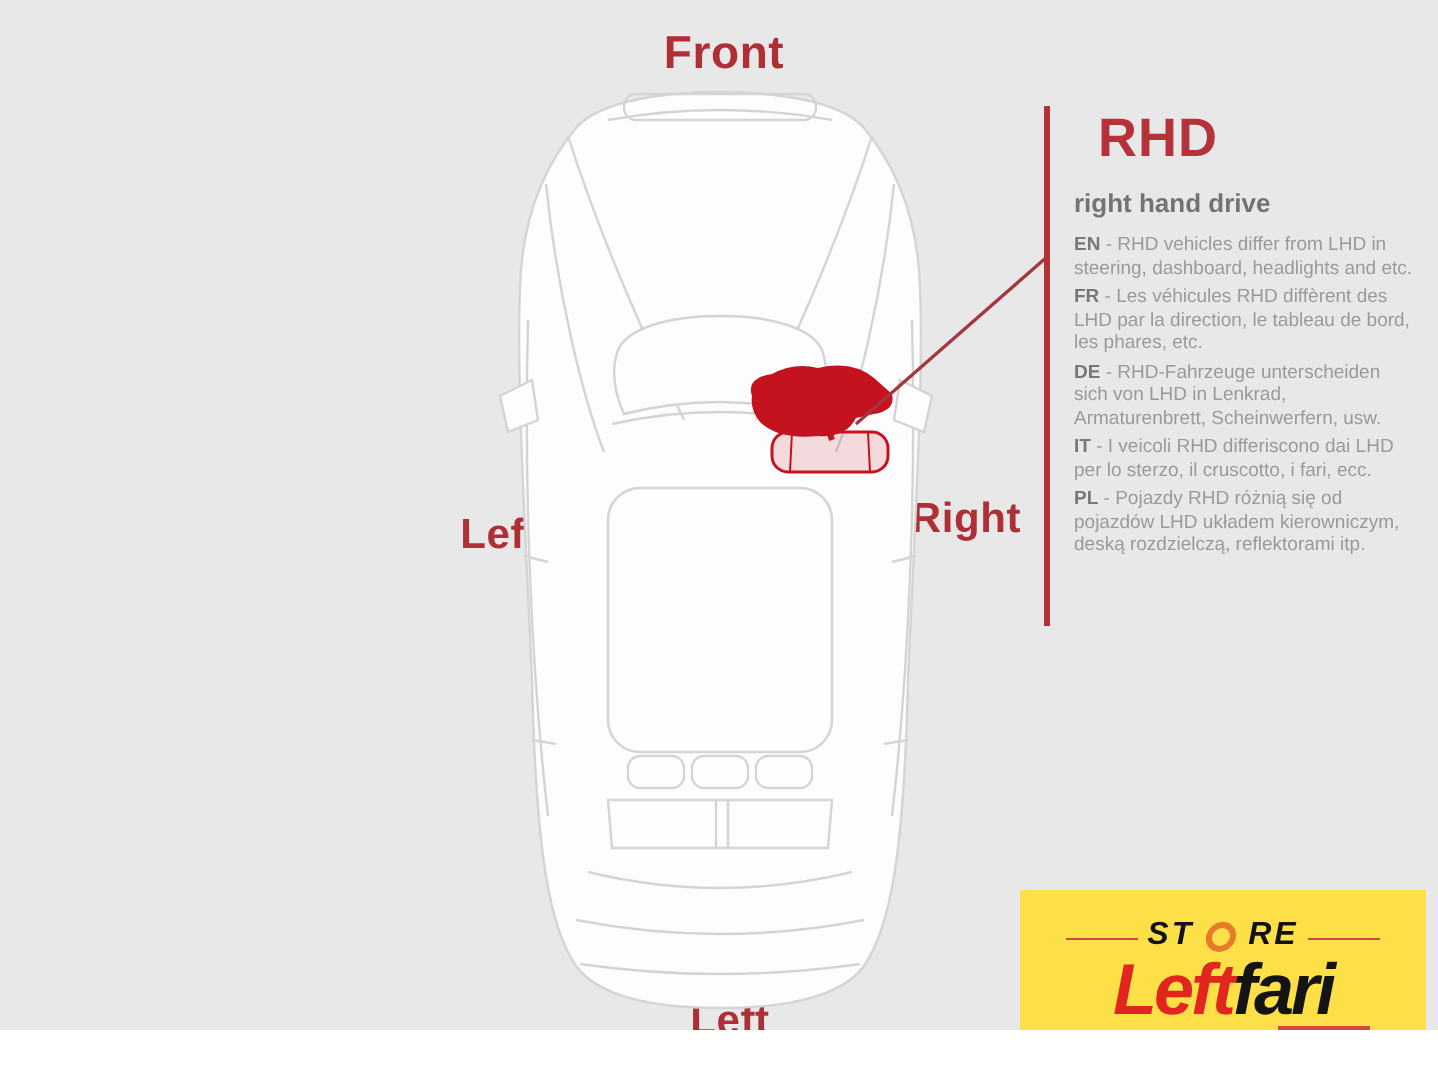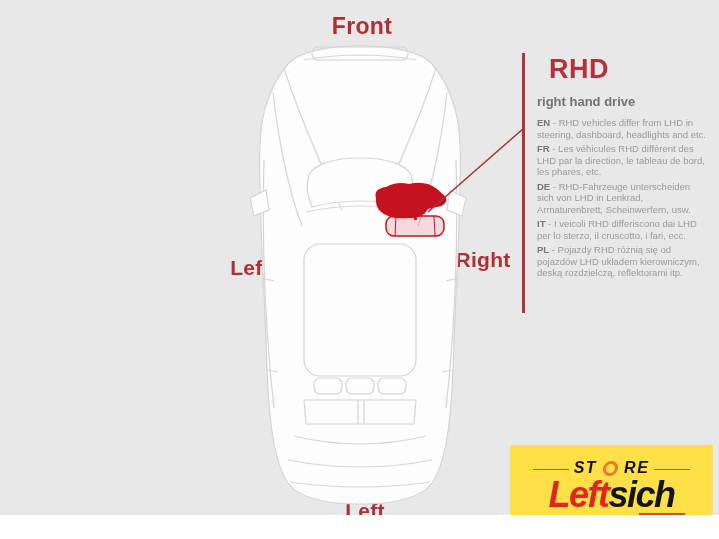--- a/index.html
+++ b/index.html
@@ -167,19 +167,19 @@
 
   <div class="logo-box">
     <div class="store-row">
       <span class="store-dash"></span>
       <span class="store-text">ST</span>
       <span class="store-ring"></span>
       <span class="store-text">RE</span>
       <span class="store-dash"></span>
     </div>
     <div class="brand-row">
-      <span class="brand-red">Left</span><span class="brand-black">sich</span>
+      <span class="brand-red">Left</span><span class="brand-black">fari</span>
     </div>
     <span class="brand-underline ul-left"></span>
     <span class="brand-underline ul-right"></span>
   </div>
 
 </div>
 
 </body></html>

